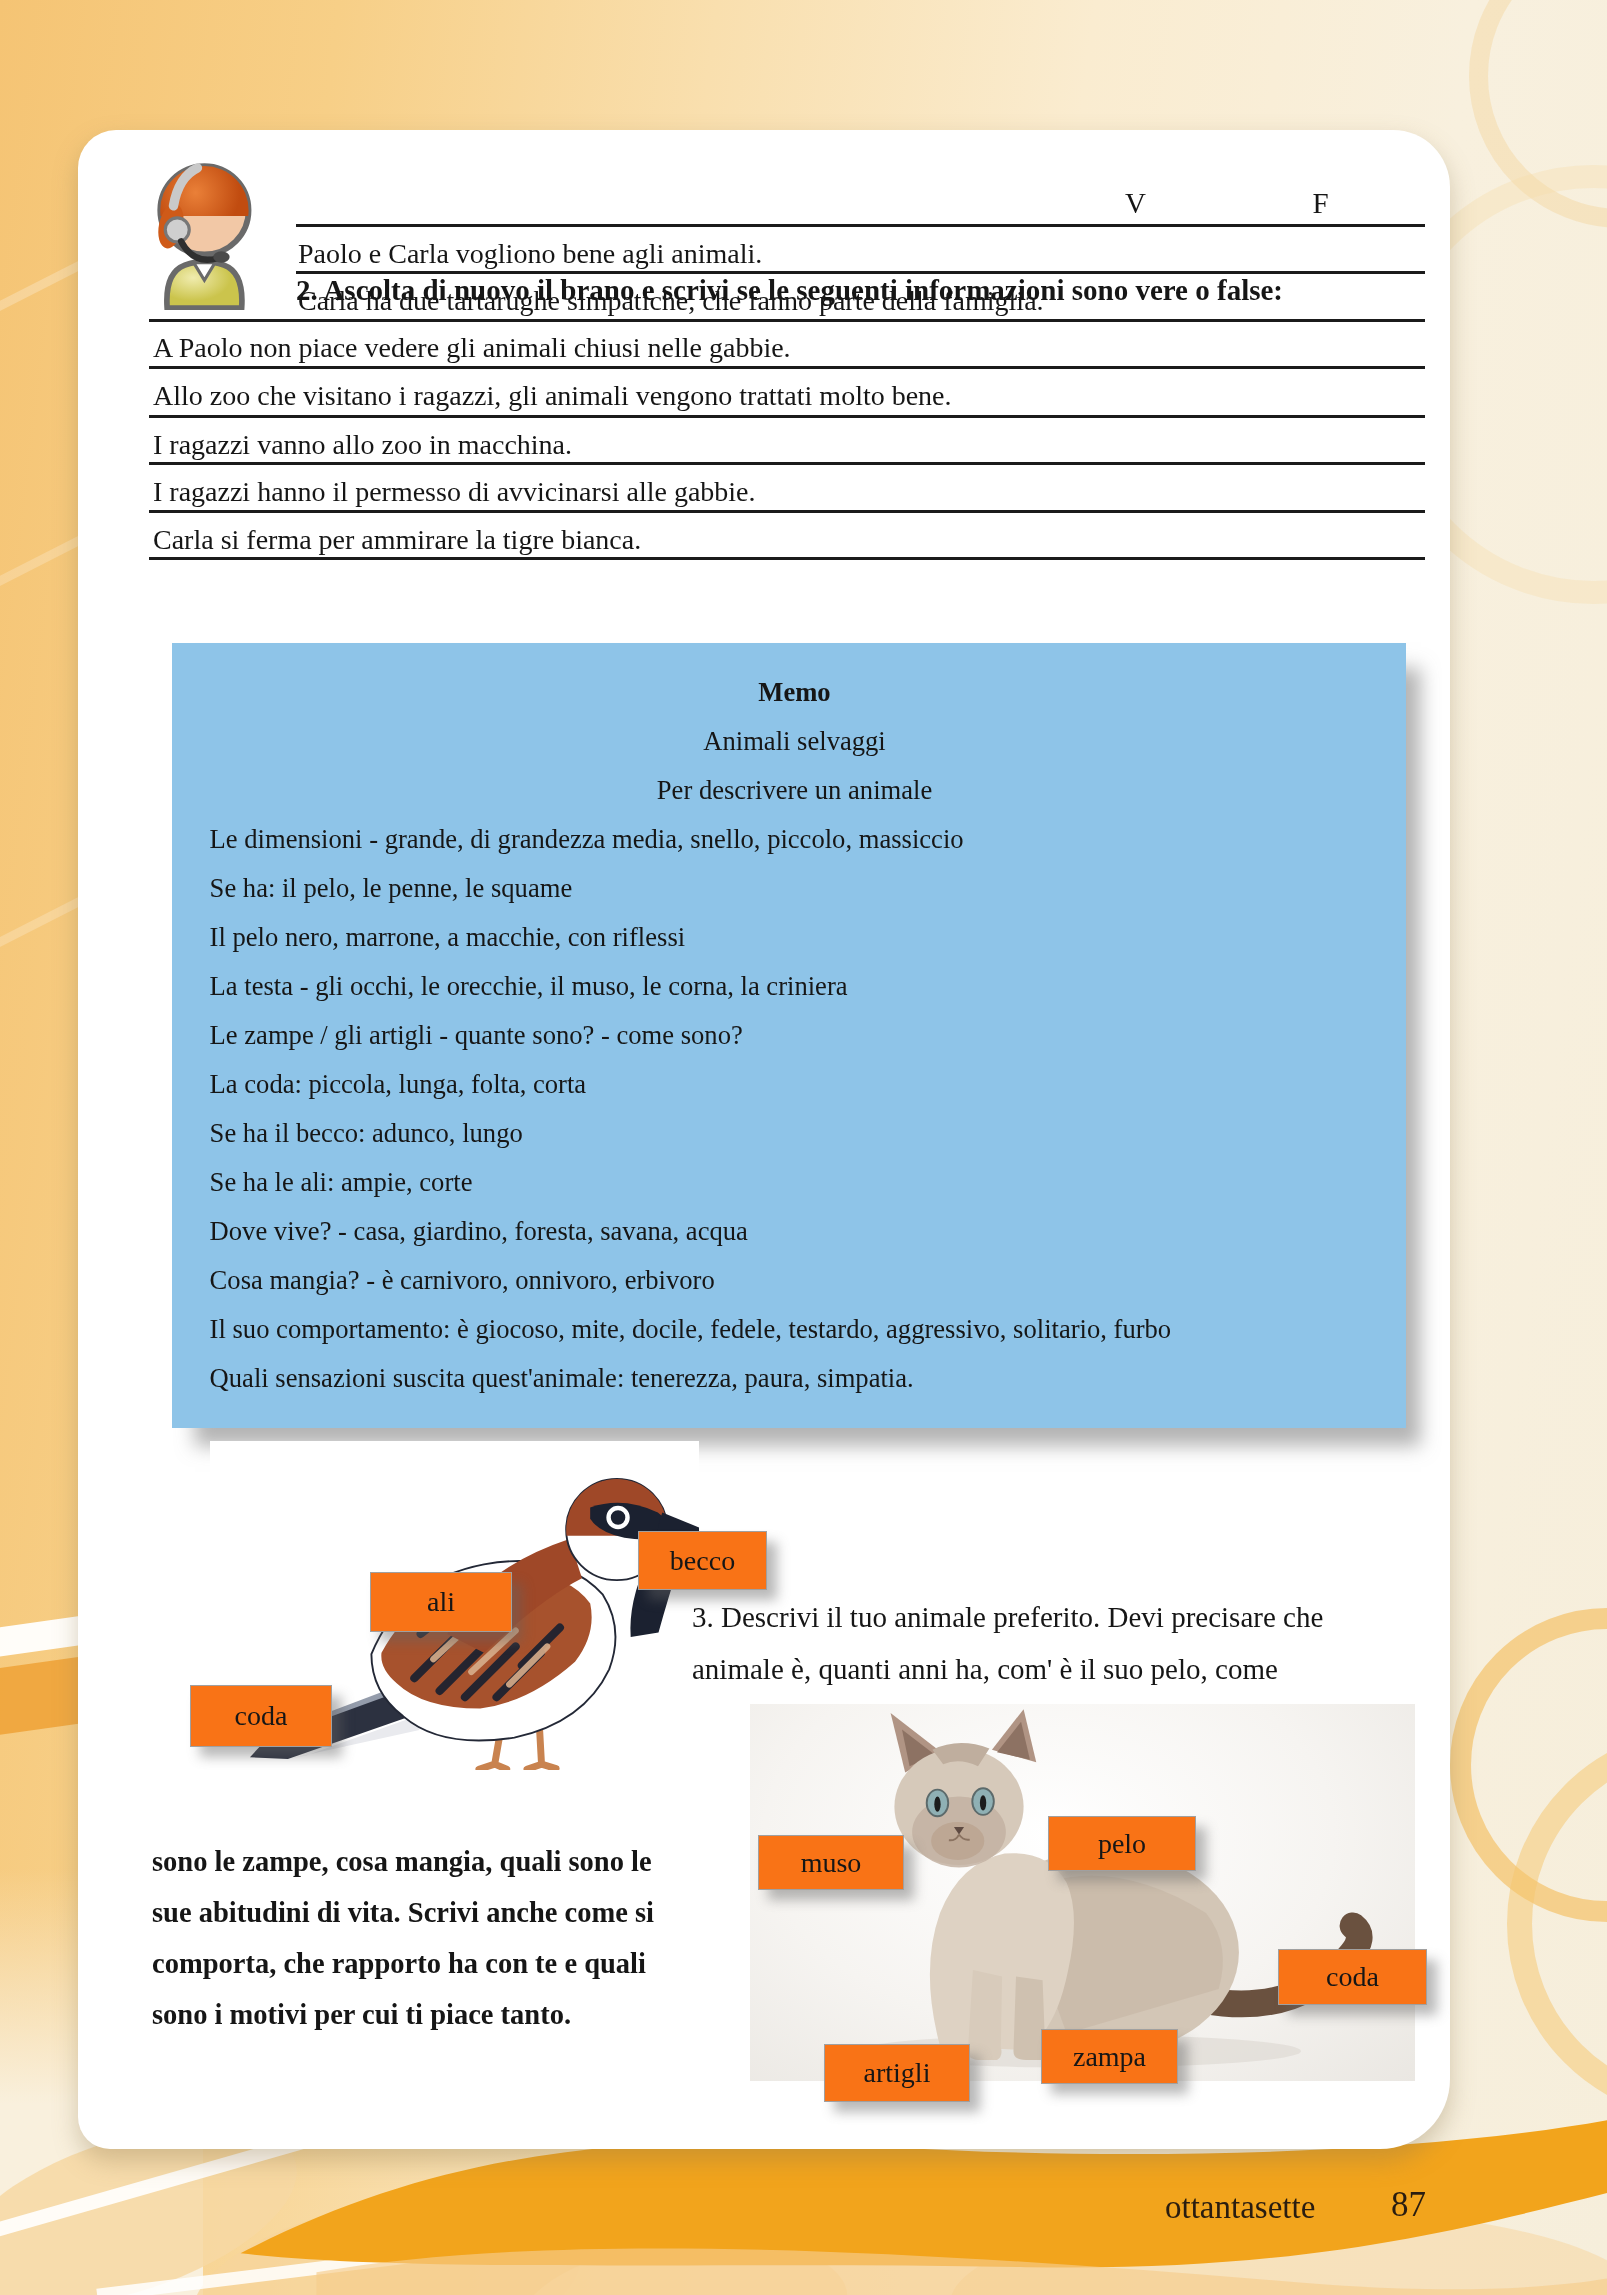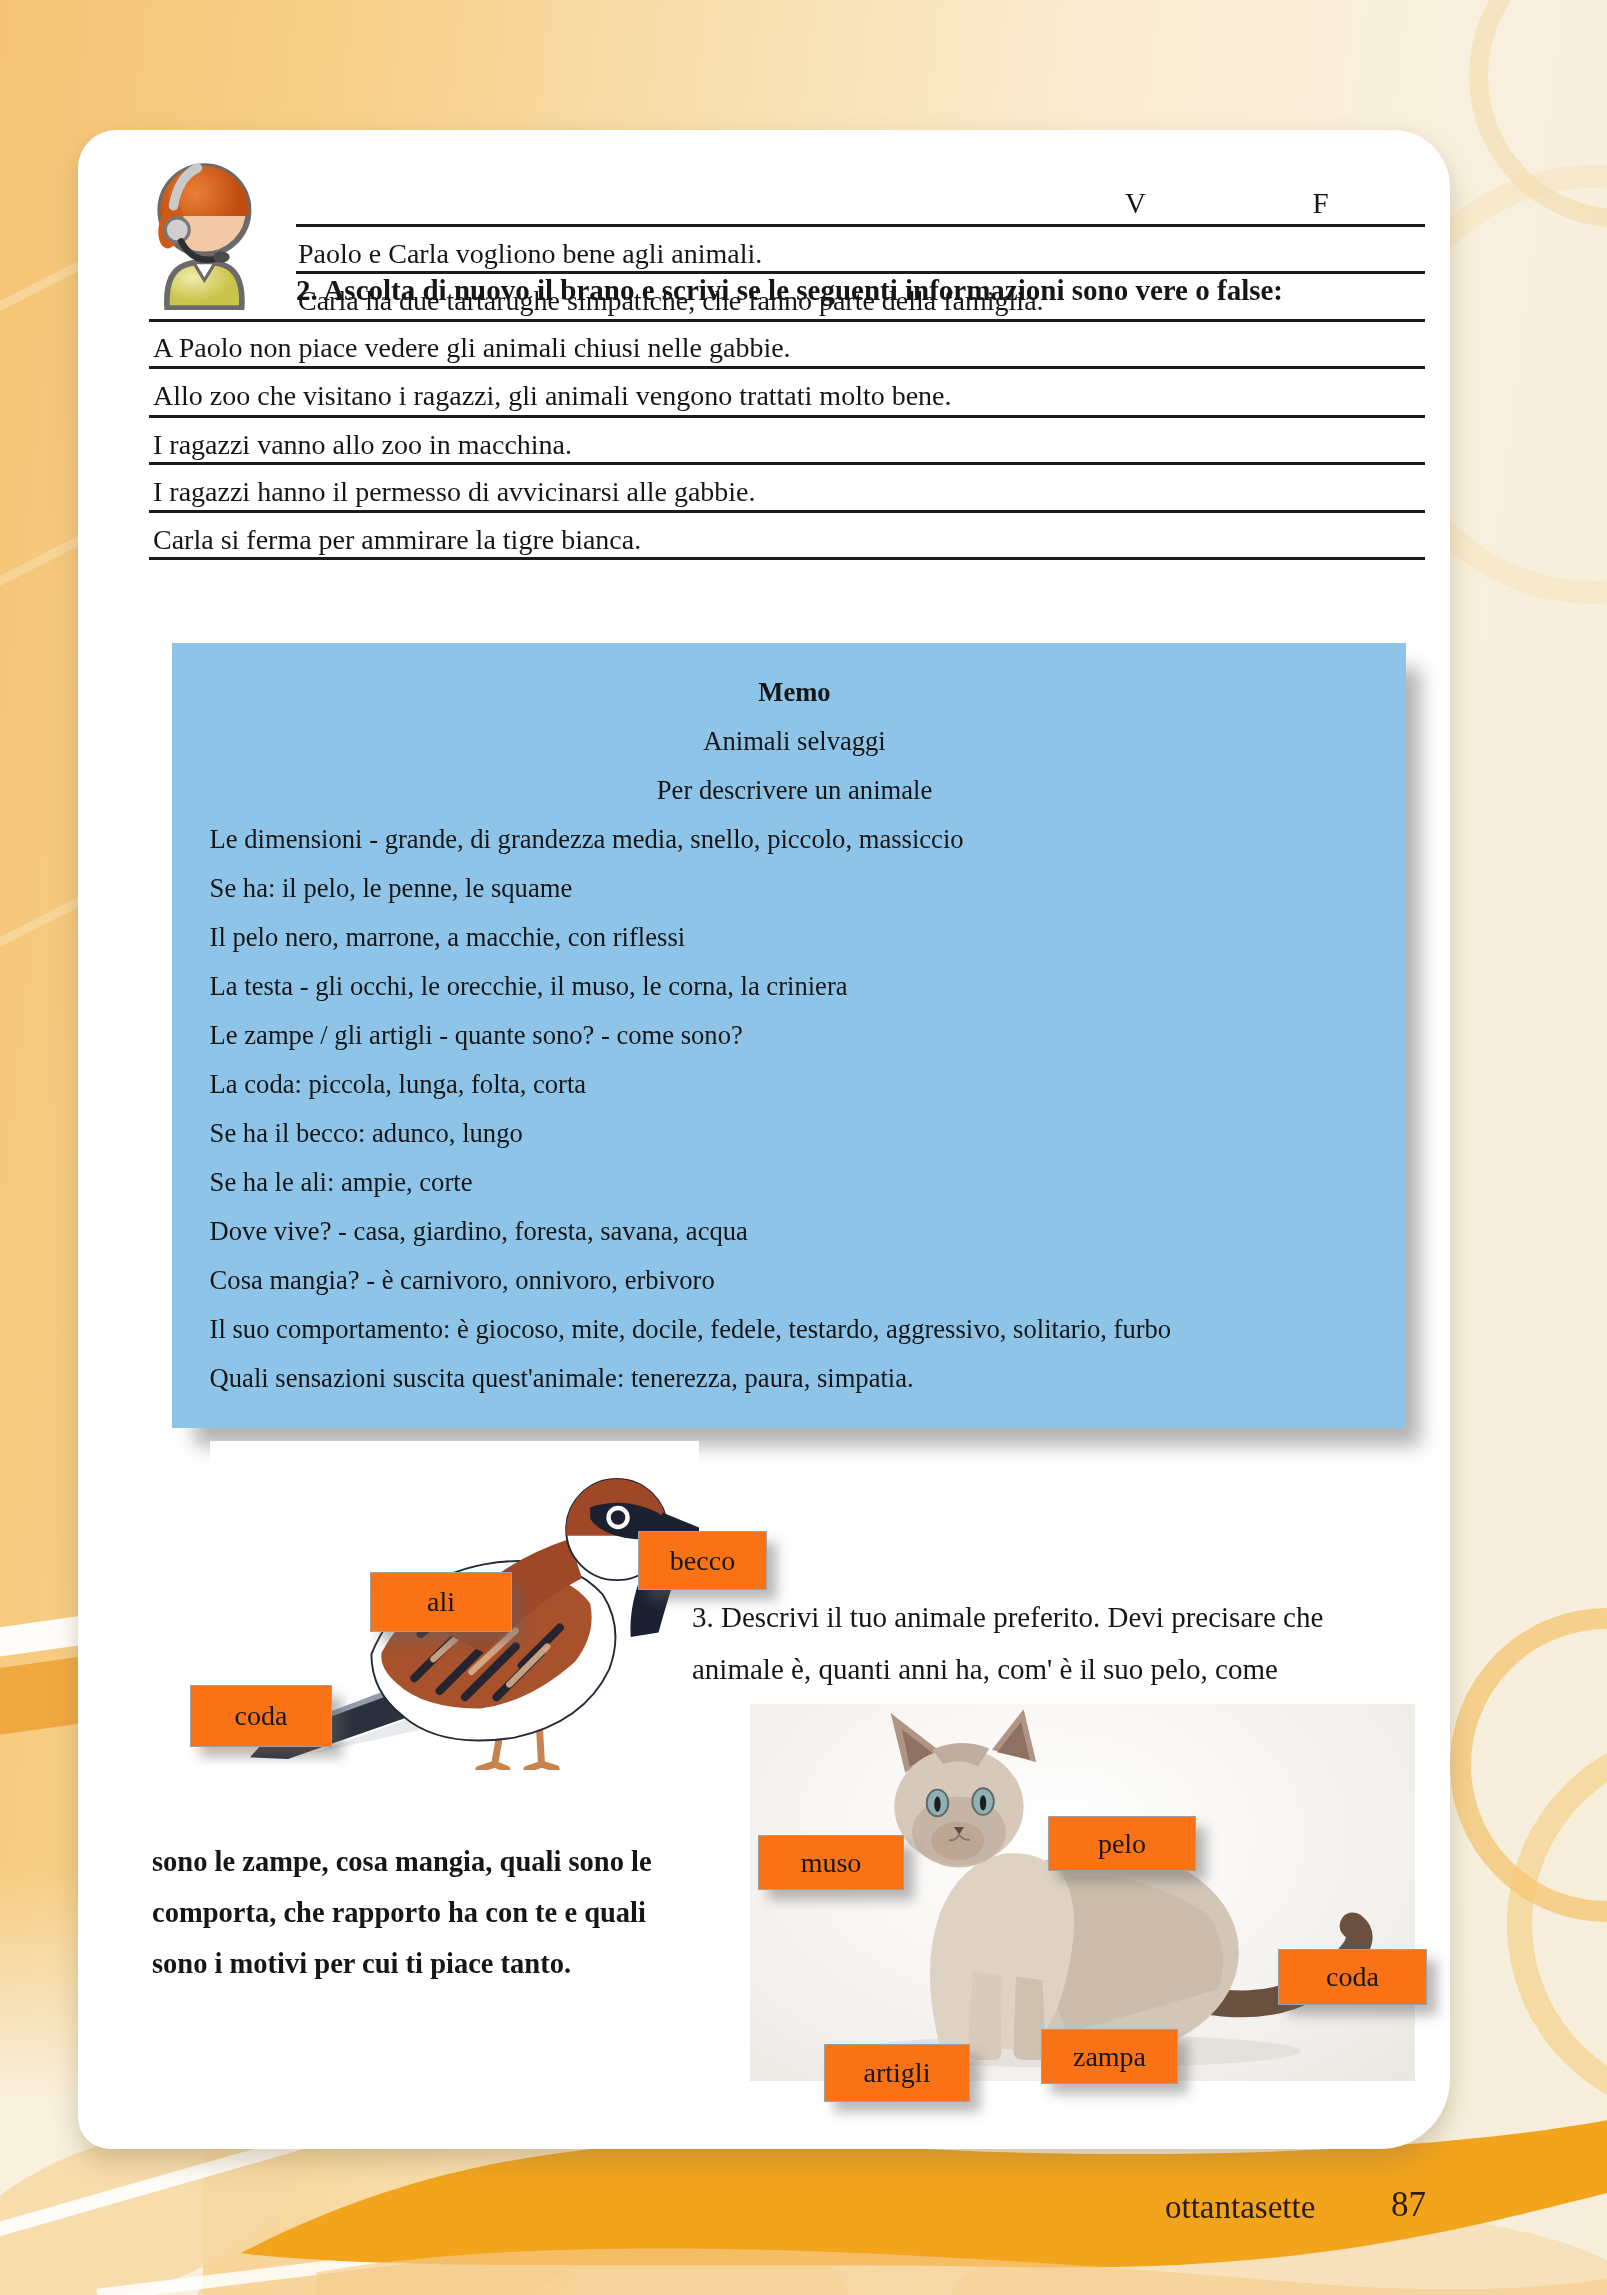--- a/index.html
+++ b/index.html
@@ -176,20 +176,21 @@
 
     <div class="tag" style="left:292px;top:1442px;width:140px;height:58px;">ali</div>
     <div class="tag" style="left:560px;top:1401px;width:127px;height:57px;">becco</div>
     <div class="tag" style="left:112px;top:1555px;width:140px;height:60px;">coda</div>
 
     <div id="ex3-l1" style="top:1471px;">3. Descrivi il tuo animale preferito. Devi precisare che</div>
     <div id="ex3-l2" style="top:1523px;">animale è, quanti anni ha, com' è il suo pelo, come</div>
 
     <div id="para">
       <div>sono le zampe, cosa mangia, quali sono le</div>
+      <div>sue abitudini di vita. Scrivi anche come si</div>
       <div>comporta, che rapporto ha con te e quali</div>
       <div>sono i motivi per cui ti piace tanto.</div>
     </div>
 
     <div id="cat-box">
       <svg width="665" height="377" viewBox="0 0 1050 595">
         <ellipse cx="520" cy="548" rx="350" ry="26" fill="#ddd8d2" opacity=".65"></ellipse>
         <path d="M650,450 Q840,515 945,400 Q975,368 952,350" fill="none" stroke="#6a513f" stroke-width="42" stroke-linecap="round"></path>
         <ellipse cx="560" cy="392" rx="212" ry="162" fill="#d3c6b6"></ellipse>
         <path d="M420,300 Q560,230 720,330 Q760,380 740,450 L500,520 Z" fill="#c8b8a6" opacity=".7"></path>

